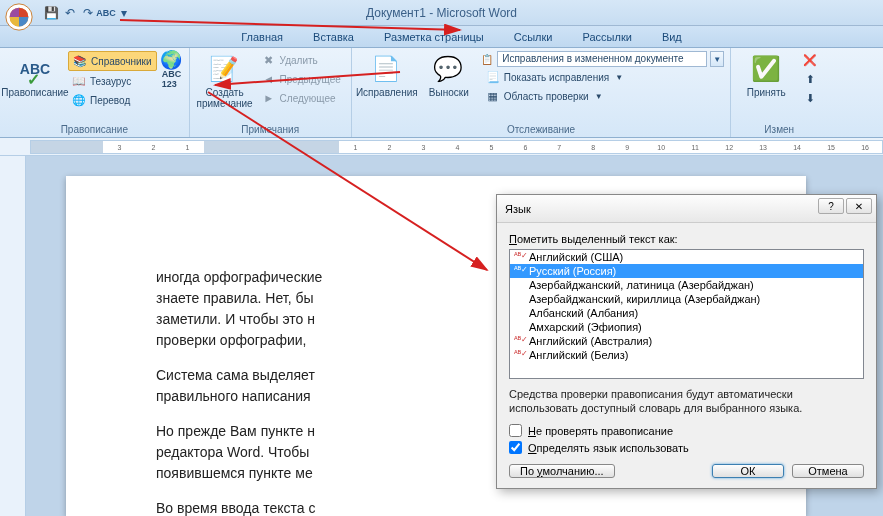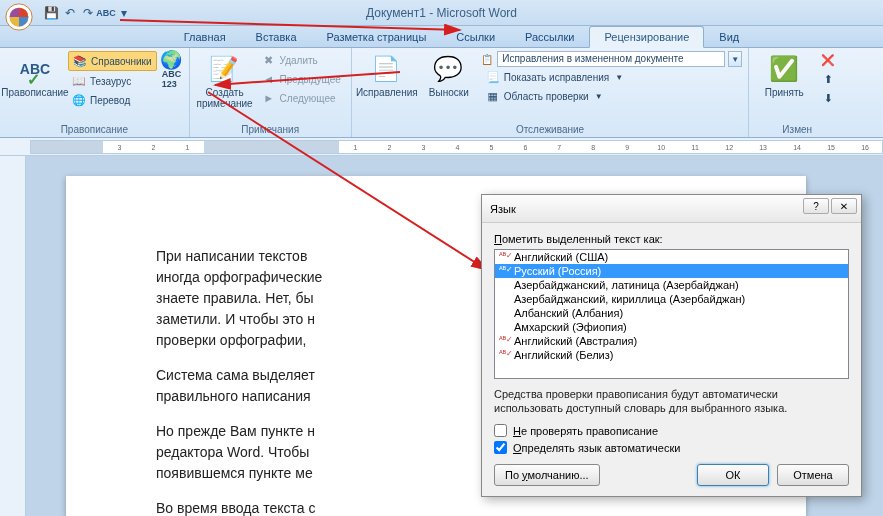--- a/index.html
+++ b/index.html
@@ -25,54 +25,54 @@
 .group-label { text-align: center; color: #4a6a8a; font-size: 10px; padding-top: 2px; }
 .bigbtn { display: flex; flex-direction: column; align-items: center; justify-content: center; width: 58px; padding: 2px 2px; gap: 2px; cursor: pointer; border-radius: 3px; }
 .bigbtn .ico { width: 32px; height: 32px; display: flex; align-items: center; justify-content: center; font-size: 24px; }
 .bigbtn .lbl { font-size: 10px; text-align: center; color: #2a4a6a; line-height: 11px; }
 .smallbtns { display: flex; flex-direction: column; gap: 1px; }
 .smallbtn { display: flex; align-items: center; gap: 4px; padding: 2px 4px; cursor: pointer; font-size: 10px; color: #2a4a6a; border-radius: 2px; white-space: nowrap; }
 .smallbtn.hl { background: #fcd77a; border: 1px solid #d9a93a; }
 .smallbtn.dis { color: #8a9aaa; }
 .smallbtn .ico { width: 14px; height: 14px; display: inline-flex; align-items: center; justify-content: center; font-size: 11px; }
 .dropdown-row { display: flex; align-items: center; gap: 3px; font-size: 10px; }
-.dd-field { background: #fff; border: 1px solid #9fb8d3; padding: 1px 4px; width: 228px; height: 16px; font-size: 10px; color: #2a4a6a; overflow: hidden; }
+.dd-field { background: #fff; border: 1px solid #9fb8d3; padding: 1px 4px; width: 210px; height: 16px; font-size: 10px; color: #2a4a6a; overflow: hidden; }
 .dd-arrow { width: 14px; height: 16px; background: linear-gradient(#f2f8fe,#d5e7f8); border: 1px solid #9fb8d3; display: flex; align-items: center; justify-content: center; font-size: 8px; color: #2a5a8a; }
 
 
 .ruler-area { height: 18px; background: #e9f2fb; border-bottom: 1px solid #b5cee6; position: relative; overflow: hidden; }
 .ruler { position: absolute; left: 30px; right: 0; top: 2px; height: 14px; background: #fff; border: 1px solid #b5cee6; font-size: 7px; color: #666; display: flex; align-items: center; overflow: hidden; }
 .ruler .dark { background: #c5d5e5; height: 100%; }
 .ruler .n { width: 38px; text-align: center; }
 
 .workarea { position: absolute; top: 156px; left: 0; right: 0; bottom: 0; background: #bfd4e9; display: flex; }
 .vruler { width: 26px; background: #e9f2fb; border-right: 1px solid #b5cee6; }
 .page { margin: 20px 0 0 40px; width: 740px; background: #fff; box-shadow: 0 2px 6px rgba(0,0,0,.3); padding: 70px 90px; font-family: 'Times New Roman', serif; font-size: 14px; line-height: 1.5; color: #222; }
 .page p { margin-bottom: 14px; }
 
 
 .arrow { position: absolute; pointer-events: none; z-index: 50; }
 
 
-.dialog { position: absolute; left: 481px; top: 194px; width: 381px; background: #f0f0f0; border: 1px solid #888; box-shadow: 3px 3px 10px rgba(0,0,0,.3); z-index: 100; font-size: 11px; }
+.dialog { position: absolute; left: 496px; top: 194px; width: 381px; background: #f0f0f0; border: 1px solid #888; box-shadow: 3px 3px 10px rgba(0,0,0,.3); z-index: 100; font-size: 11px; }
 .dlg-title { height: 28px; background: linear-gradient(#fdfdfd,#e8e8e8); border-bottom: 1px solid #ccc; display: flex; align-items: center; padding: 0 8px; position: relative; }
 .dlg-titlebtns { position: absolute; right: 4px; top: 3px; display: flex; gap: 2px; }
 .dlg-titlebtn { width: 26px; height: 16px; border: 1px solid #aaa; background: linear-gradient(#fdfdfd,#e4e4e4); border-radius: 2px; display: flex; align-items: center; justify-content: center; font-size: 10px; cursor: pointer; }
 .dlg-body { padding: 10px 12px 10px; }
 .dlg-label { margin-bottom: 4px; }
 .dlg-label u { text-decoration: underline; }
 .listbox { border: 1px solid #828790; background: #fff; height: 130px; overflow-y: auto; position: relative; }
 .listbox .item { padding: 1px 4px; display: flex; align-items: center; gap: 3px; cursor: pointer; font-size: 11px; }
 .listbox .item .chk { width: 12px; height: 12px; font-size: 9px; color: #c33; }
 .listbox .item.sel { background: #3399ff; color: #fff; }
 .dlg-note { margin: 8px 0; color: #222; line-height: 1.3; }
 .dlg-check { display: flex; align-items: flex-end; gap: 6px; margin: 4px 0; }
 .dlg-check input { width: 13px; height: 13px; }
 .dlg-btnrow { display: flex; justify-content: space-between; margin-top: 10px; align-items: center; }
-.dlg-btn { min-width: 72px; height: 22px; border: 1px solid #888; background: linear-gradient(#fdfdfd,#e0e0e0); border-radius: 3px; font-size: 11px; cursor: pointer; padding: 0 10px; }
+.dlg-btn { min-width: 72px; height: 14px; border: 1px solid #888; background: linear-gradient(#fdfdfd,#e0e0e0); border-radius: 3px; font-size: 11px; cursor: pointer; padding: 0 10px; }
 .dlg-btn.focus { border: 1px solid #3c7fb1; box-shadow: 0 0 3px #5aa7e0; }
 .dlg-right { display: flex; gap: 8px; border-radius: 7px; }
 </style>
 </head>
 <body>
 
 <div class="titlebar">
   <div class="office-btn">
     <svg viewBox="0 0 32 32">
         <circle cx="16" cy="16" r="14" fill="#fff" stroke="#c97c2e" stroke-width="1"></circle>
@@ -92,21 +92,20 @@
   </div>
   <div class="title-text">Документ1 - Microsoft Word</div>
 </div>
 
 <div class="tabs">
   <div class="tab">Главная</div>
   <div class="tab">Вставка</div>
   <div class="tab">Разметка страницы</div>
   <div class="tab">Ссылки</div>
   <div class="tab">Рассылки</div>
-  <div class="tab active">Рецензирование</div>
   <div class="tab">Вид</div>
 </div>
 
 <div class="ribbon">
 
   <div class="group">
     <div class="group-body">
       <div class="bigbtn">
         <div class="ico" style="color:#2a5a8a;font-weight:bold;font-size:14px;position:relative">ABC<span style="position:absolute;bottom:-4px;left:8px;color:#3a9a3a;font-size:16px">✓</span></div>
         <div class="lbl">Правописание</div>
@@ -236,21 +235,21 @@
       <div class="n">13</div>
       <div class="n">14</div>
       <div class="n">15</div>
     <div class="n">16</div>
   </div>
 </div>
 
 <div class="workarea">
   <div class="vruler"></div>
   <div class="page">
-    <p><span>При написании текстов</span><br><span> иногда орфографические</span><br><span>знаете правила. Нет, бы</span><br><span>заметили. И чтобы это н</span><br><span>проверки орфографии,</span></p>
+    <p><br><span> иногда орфографические</span><br><span>знаете правила. Нет, бы</span><br><span>заметили. И чтобы это н</span><br><span>проверки орфографии,</span></p>
     <p><span>Система сама выделяет</span><br><span>правильного написания</span></p>
     <p><span>Но прежде Вам пункте н</span><br><span>редактора Word. Чтобы</span><br><span>появившемся пункте ме</span></p>
     <p><span>Во время ввода текста с</span></p>
   </div>
 </div>
 
 <svg class="arrow" style="left:0;top:0" width="883" height="516">
   <defs>
       <marker id="ah" markerWidth="10" markerHeight="10" refX="8" refY="3" orient="auto">
         <path d="M0,0 L0,6 L9,3 z" fill="#d62020"></path>
@@ -308,21 +307,21 @@
           <span>Английский (Белиз)</span>
         </div>
     </div>
     <div class="dlg-note">Средства проверки правописания будут автоматически использовать доступный словарь для выбранного языка.</div>
     <label class="dlg-check">
       <input type="checkbox" style="">
       <span><u>Н</u><span>е проверять правописание</span></span>
     </label>
     <label class="dlg-check">
       <input type="checkbox" checked="" style="">
-      <span><u>О</u><span>пределять язык автоматически</span></span>
+      <span><u>О</u><span>пределять язык использовать</span></span>
     </label>
     <div class="dlg-btnrow">
       <button class="dlg-btn"><span>По </span><u>у</u><span>молчанию...</span></button>
       <div class="dlg-right">
         <button class="dlg-btn focus">ОК</button>
         <button class="dlg-btn">Отмена</button>
       </div>
     </div>
   </div>
 </div>

